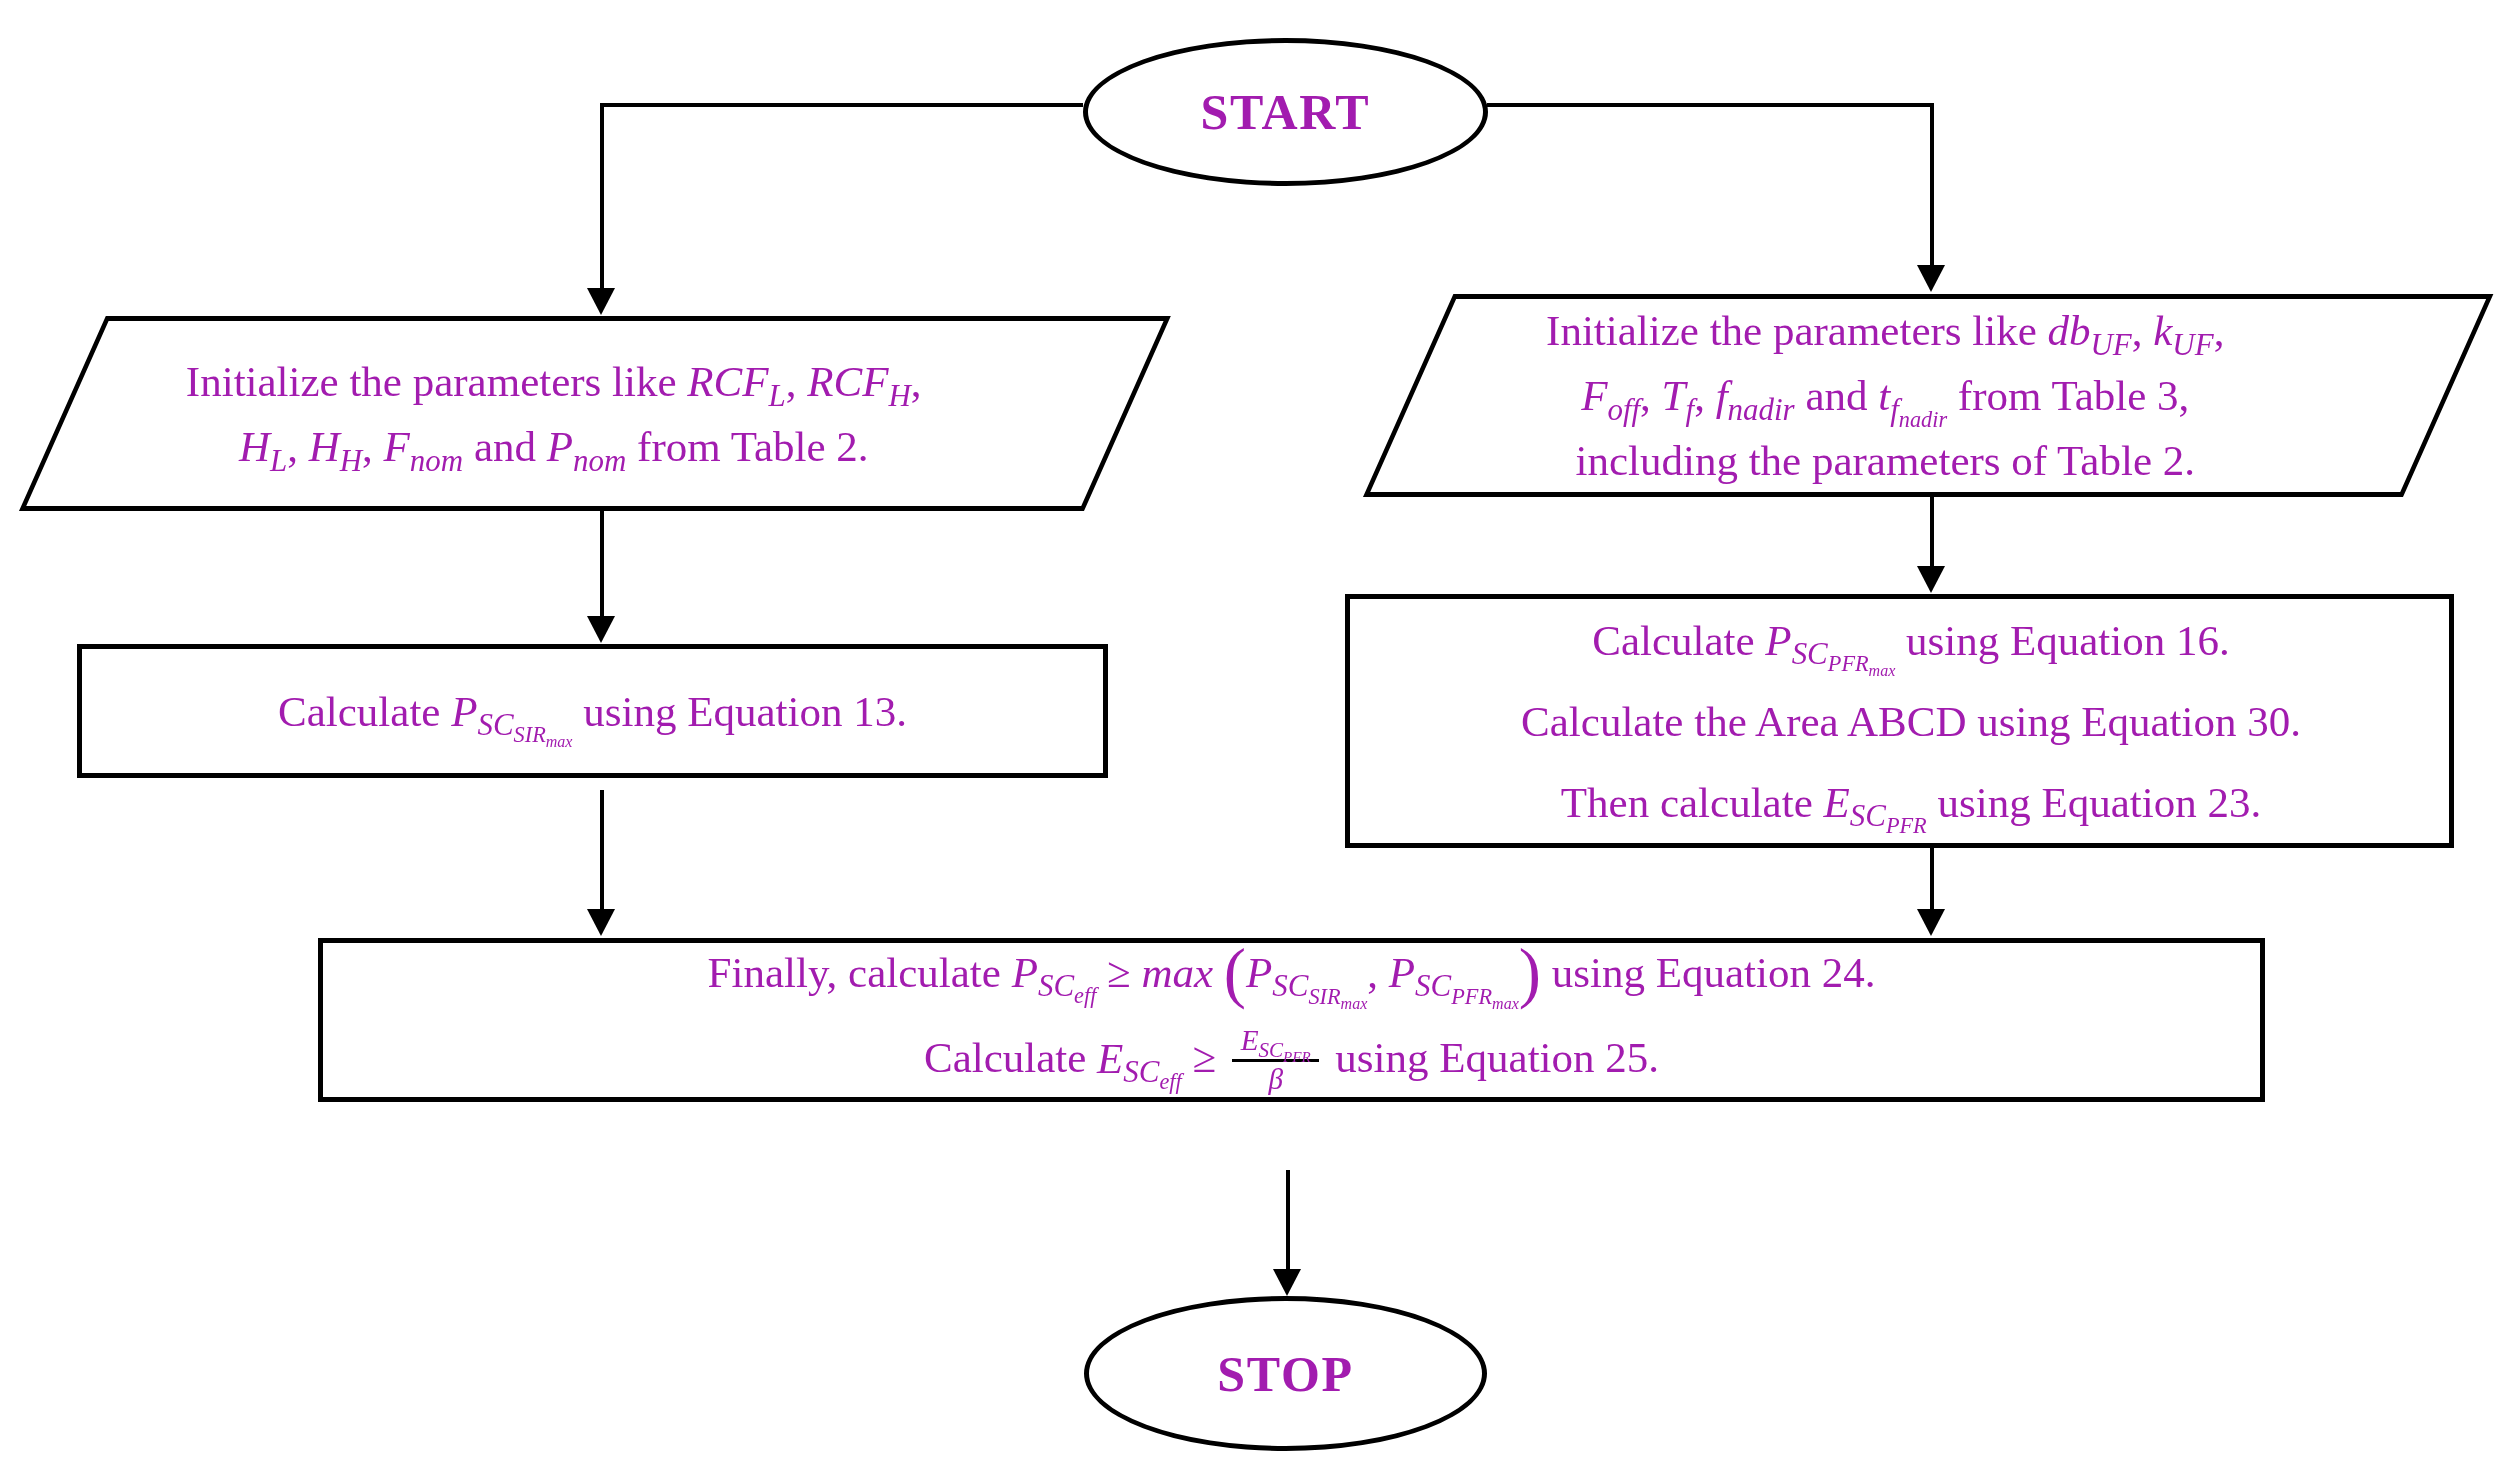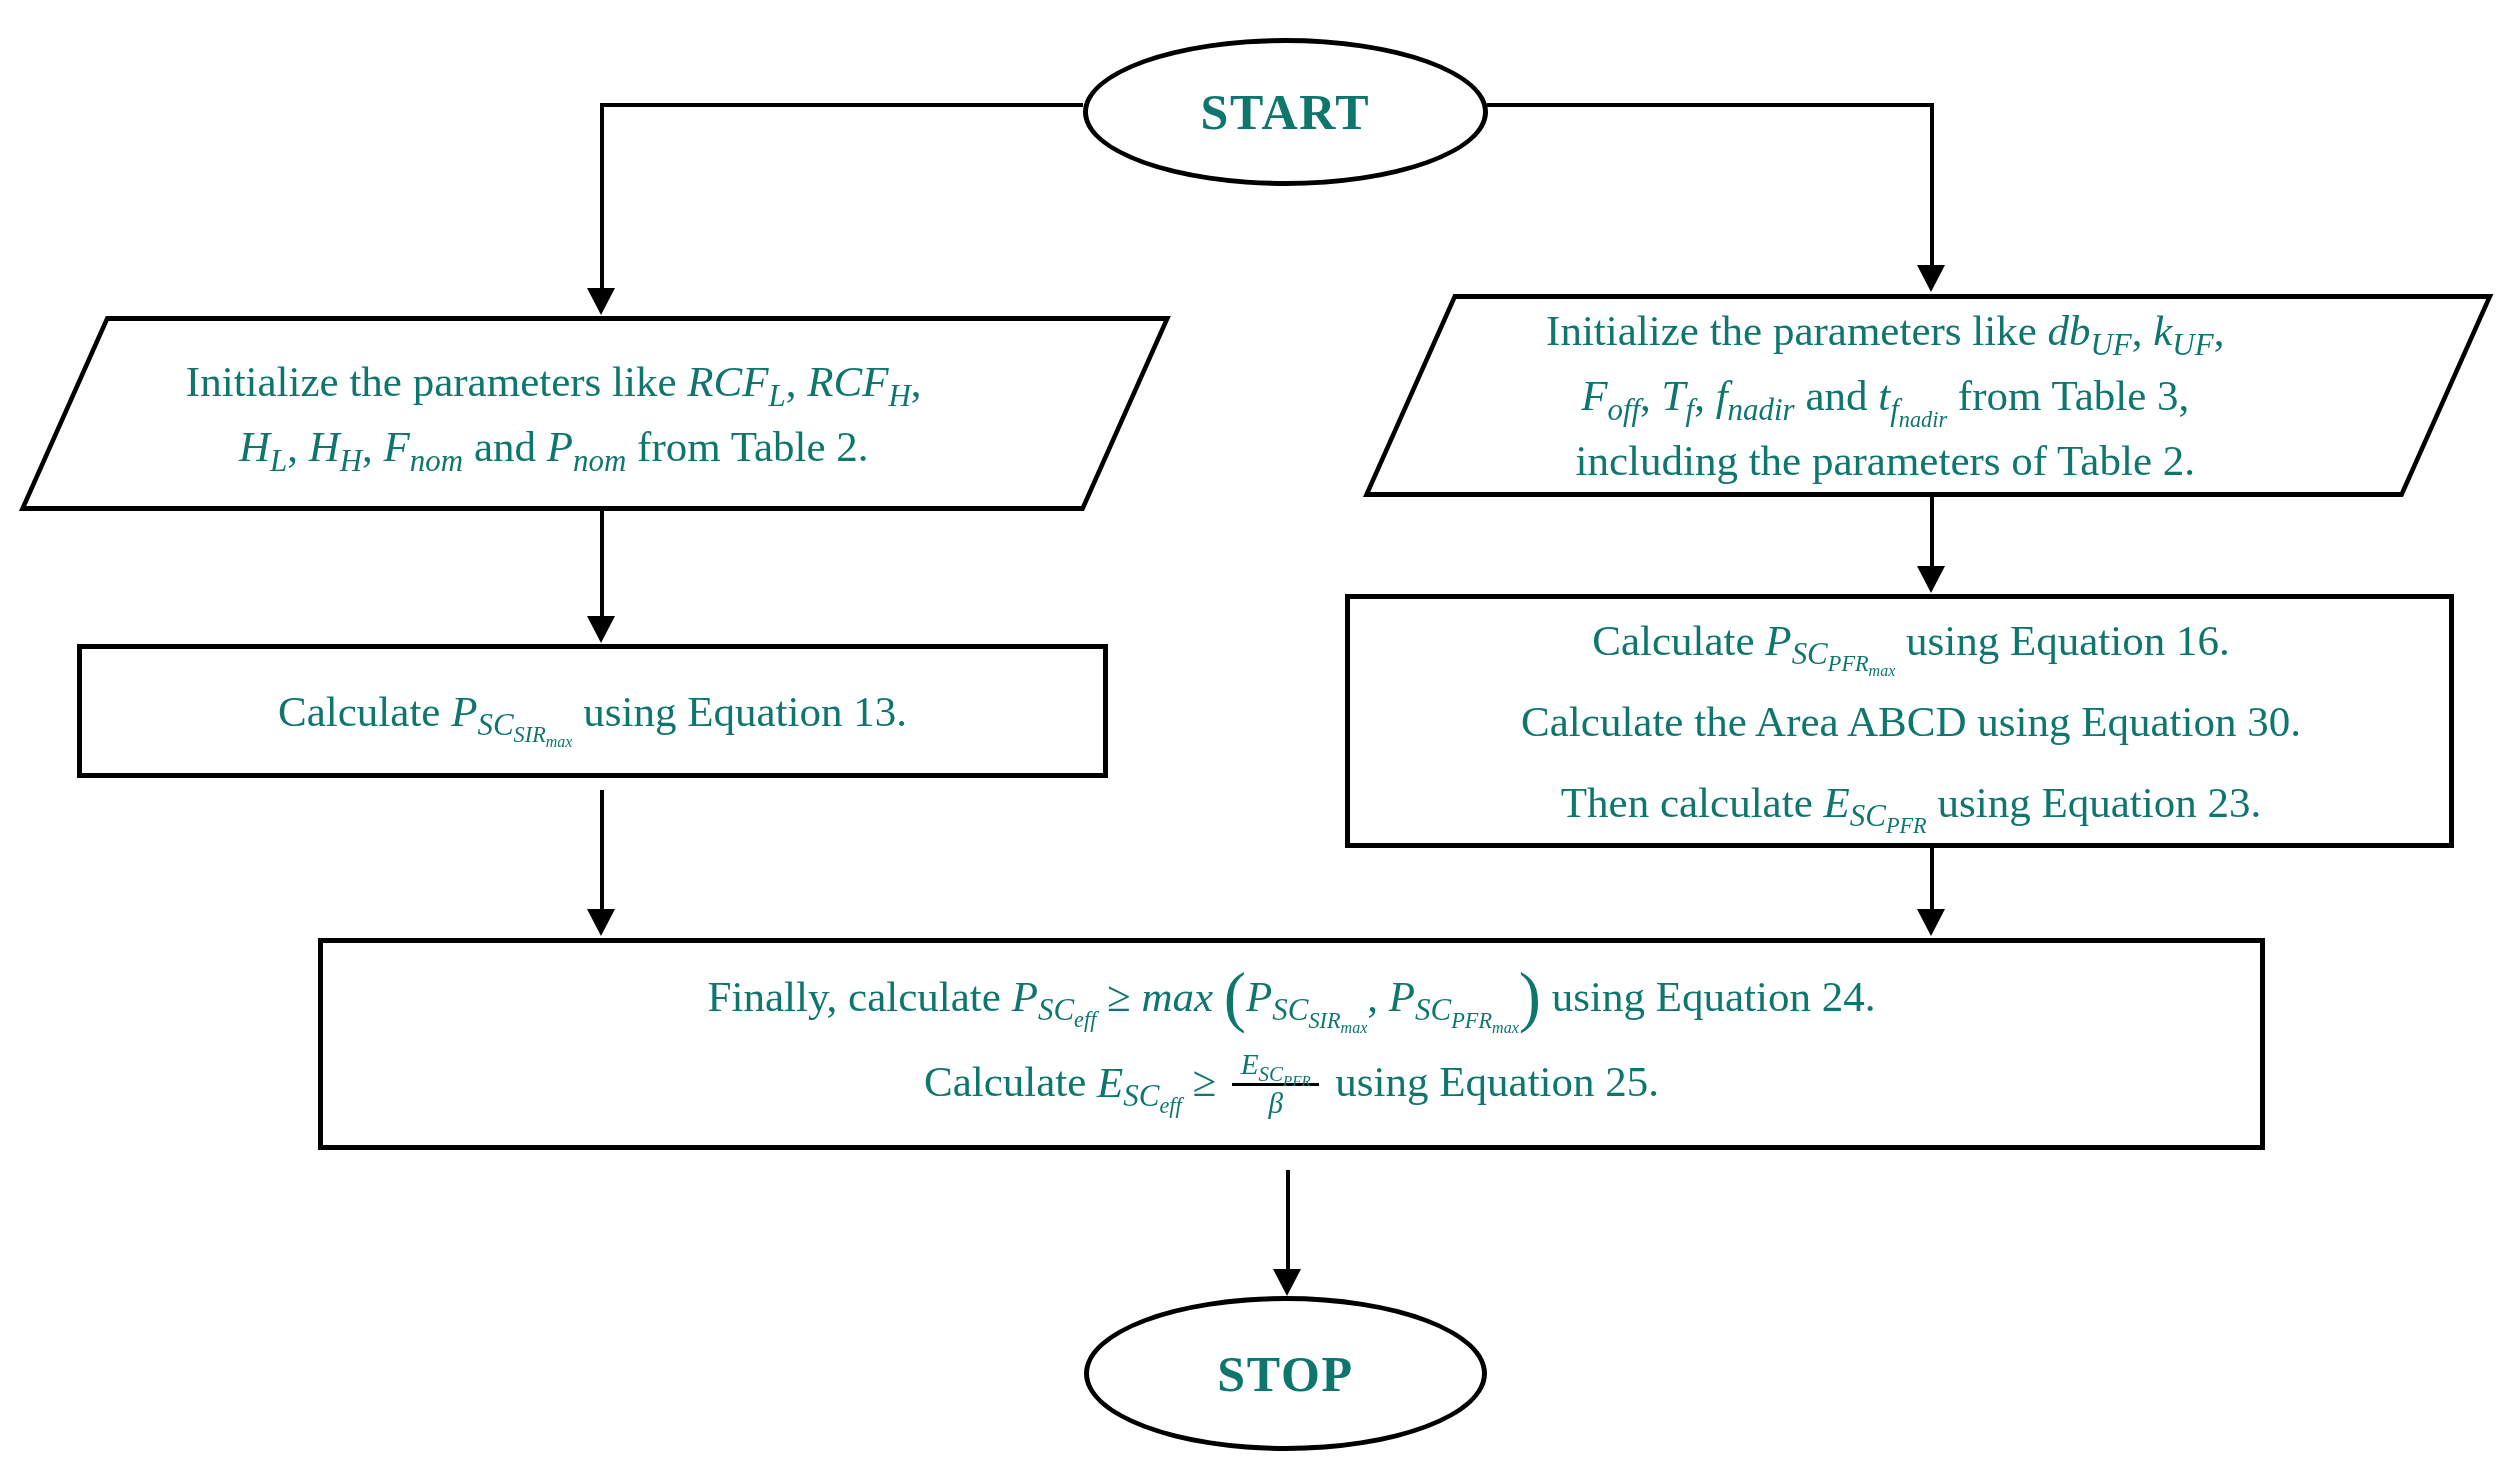--- a/index.html
+++ b/index.html
@@ -1,21 +1,21 @@
 <!DOCTYPE html>
 <html style="font-size:13.8px"><head>
 <meta charset="utf-8">
 <style>
   html, body { margin: 0; padding: 0; background: #ffffff; }
   .canvas {
     position: relative;
     width: 2512px;
     height: 1460px;
     background: #ffffff;
-    color: #0f766e;
+    color: #a21caf;
     font-family: "Liberation Serif", "DejaVu Serif", serif;
     overflow: hidden;
   }
 
   
   .node {
     position: absolute;
     border: 5.2px solid #000;
     background: #fff;
     box-sizing: border-box;
@@ -134,21 +134,21 @@
       <div class="tline">Then calculate <i>E<sub>SC<sub>PFR</sub></sub></i> using Equation 23.</div>
     </div>
   </div>
 
   <div class="line vline" style="left:600px; top:790px; height:120px;"></div>
   <div class="arrowhead" style="left:587px; top:909px;"></div>
 
   <div class="line vline" style="left:1930px; top:846px; height:65px;"></div>
   <div class="arrowhead" style="left:1917px; top:909px;"></div>
 
-  <div class="node rect" style="left:318px; top:938px; width:1947px; height:212px;">
+  <div class="node rect" style="left:318px; top:938px; width:1947px; height:164px;">
     <div class="node-text lh-final">
       <div class="tline">Finally, calculate <i>P<sub>SC<sub>eff</sub></sub></i> ≥ <i>max</i>&nbsp;<span class="bigp">(</span><i>P<sub>SC<sub>SIR<sub>max</sub></sub></sub></i>, <i>P<sub>SC<sub>PFR<sub>max</sub></sub></sub></i><span class="bigp">)</span> using Equation 24.</div>
       <div class="tline">Calculate <i>E<sub>SC<sub>eff</sub></sub></i> ≥ <span class="frac"><span class="fnum"><i>E<sub>SC<sub>PFR</sub></sub></i></span><span class="fden"><i>β</i></span></span> using Equation 25.</div>
     </div>
   </div>
 
   <div class="line vline" style="left:1286px; top:1170px; height:100px;"></div>
   <div class="arrowhead" style="left:1273px; top:1269px;"></div>
 
   <div class="node ellipse" style="left:1084px; top:1296px; width:403px; height:155px;text-align:right;">

